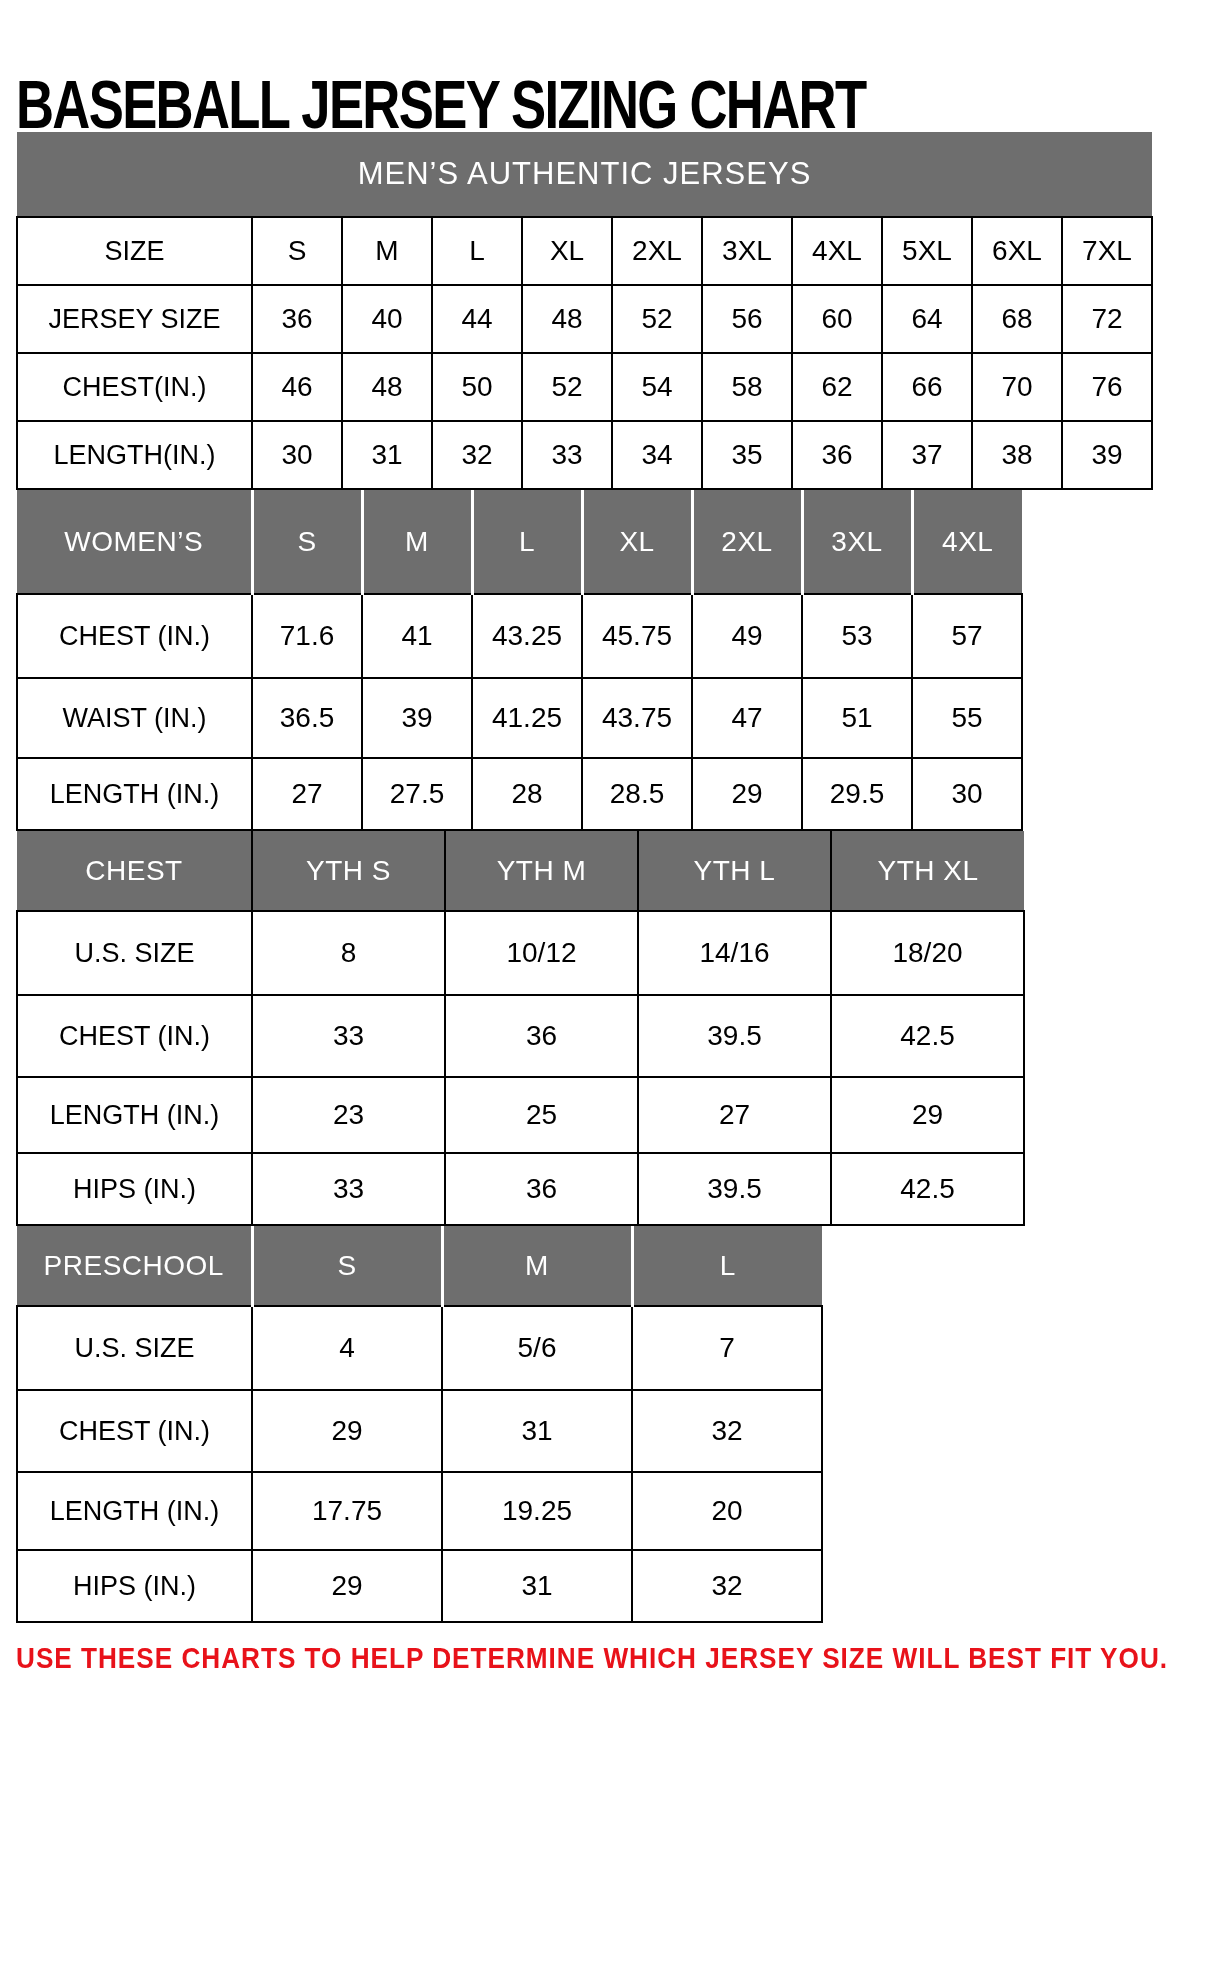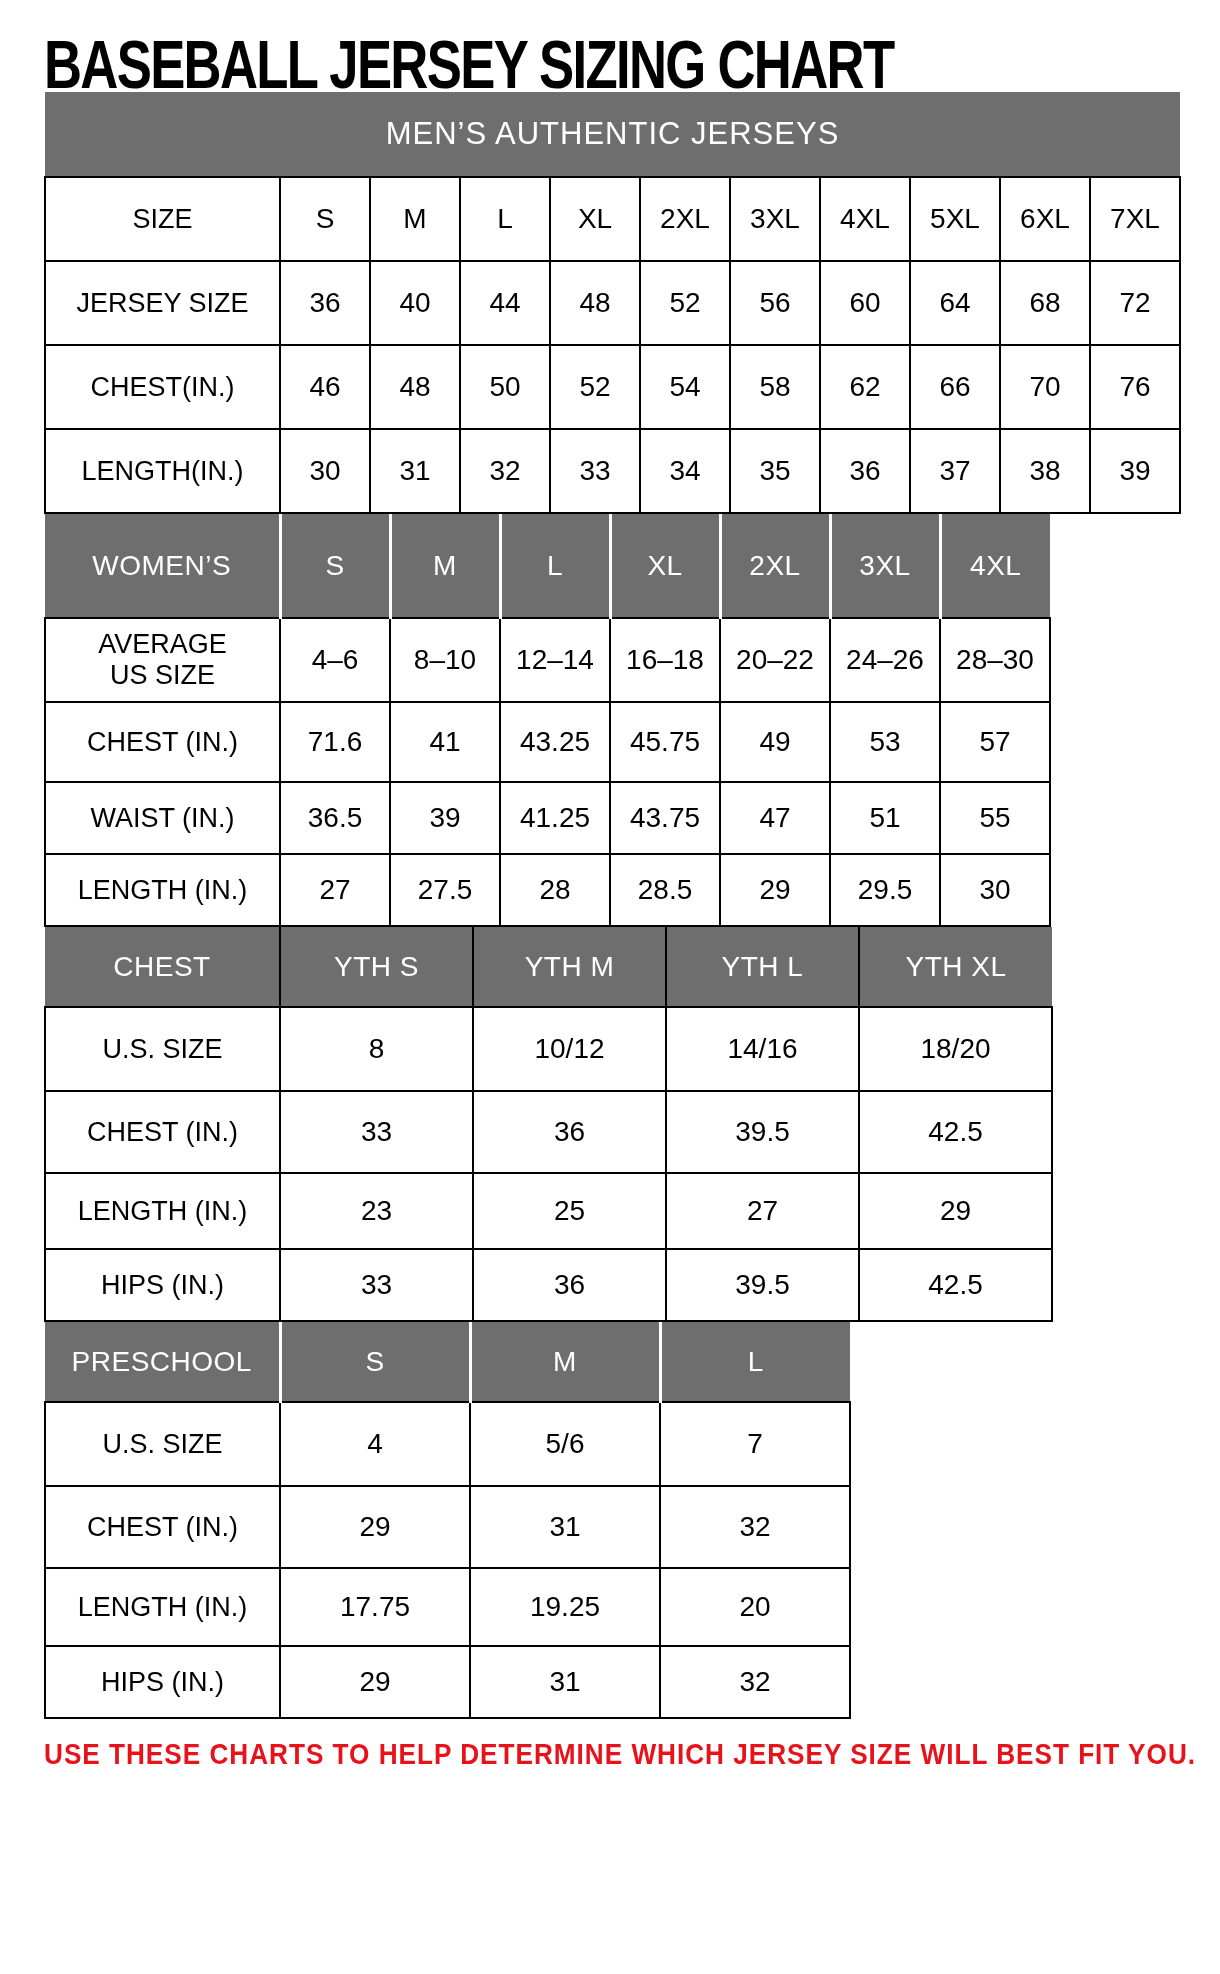--- a/index.html
+++ b/index.html
@@ -8,21 +8,21 @@
   }
   *{box-sizing:border-box;}
   html,body{margin:0;padding:0;}
   body{
     width:1220px;height:1974px;
     background:#ffffff;
     font-family:"Liberation Sans","DejaVu Sans",sans-serif;
     color:#000;
     overflow:hidden;
   }
-  .content{padding:30px 0 0 44px;}
+  .content{padding:30px 0 0 16px;margin-top:40px;}
 
   .page-title{
     margin:0;
     font-size:62px;
     font-weight:bold;
     line-height:62px;
     letter-spacing:-2px;
     white-space:nowrap;
     transform:scale(0.85,1.12);
     transform-origin:0 0;
@@ -72,21 +72,21 @@
     border:2px solid #000;
     background:#fff;
     font-size:28px;
   }
   .size-table td.row-label{
     font-size:27px;
     white-space:pre-line;
     line-height:31px;
   }
 
-  .mens tbody tr{height:84px;}
+  .mens tbody tr{height:68px;}
   .womens tbody tr:nth-child(1){height:84px;}
   .womens tbody tr:nth-child(2){height:80px;}
   .womens tbody tr:nth-child(3){height:72px;}
   .womens tbody tr:nth-child(4){height:72px;}
   .boys tbody tr:nth-child(1){height:84px;}
   .boys tbody tr:nth-child(2){height:82px;}
   .boys tbody tr:nth-child(3){height:76px;}
   .boys tbody tr:nth-child(4){height:72px;}
   .preschool tbody tr:nth-child(1){height:84px;}
   .preschool tbody tr:nth-child(2){height:82px;}
@@ -211,31 +211,20 @@
           <th>M</th>
           <th>L</th>
           <th>XL</th>
           <th>2XL</th>
           <th>3XL</th>
           <th>4XL</th>
         </tr>
       </thead>
     <tbody>
         <tr>
-          <td class="row-label">AVERAGE
-US SIZE</td>
-          <td>4–6</td>
-          <td>8–10</td>
-          <td>12–14</td>
-          <td>16–18</td>
-          <td>20–22</td>
-          <td>24–26</td>
-          <td>28–30</td>
-        </tr>
-        <tr>
           <td class="row-label">CHEST (IN.)</td>
           <td>71.6</td>
           <td>41</td>
           <td>43.25</td>
           <td>45.75</td>
           <td>49</td>
           <td>53</td>
           <td>57</td>
         </tr>
         <tr>

